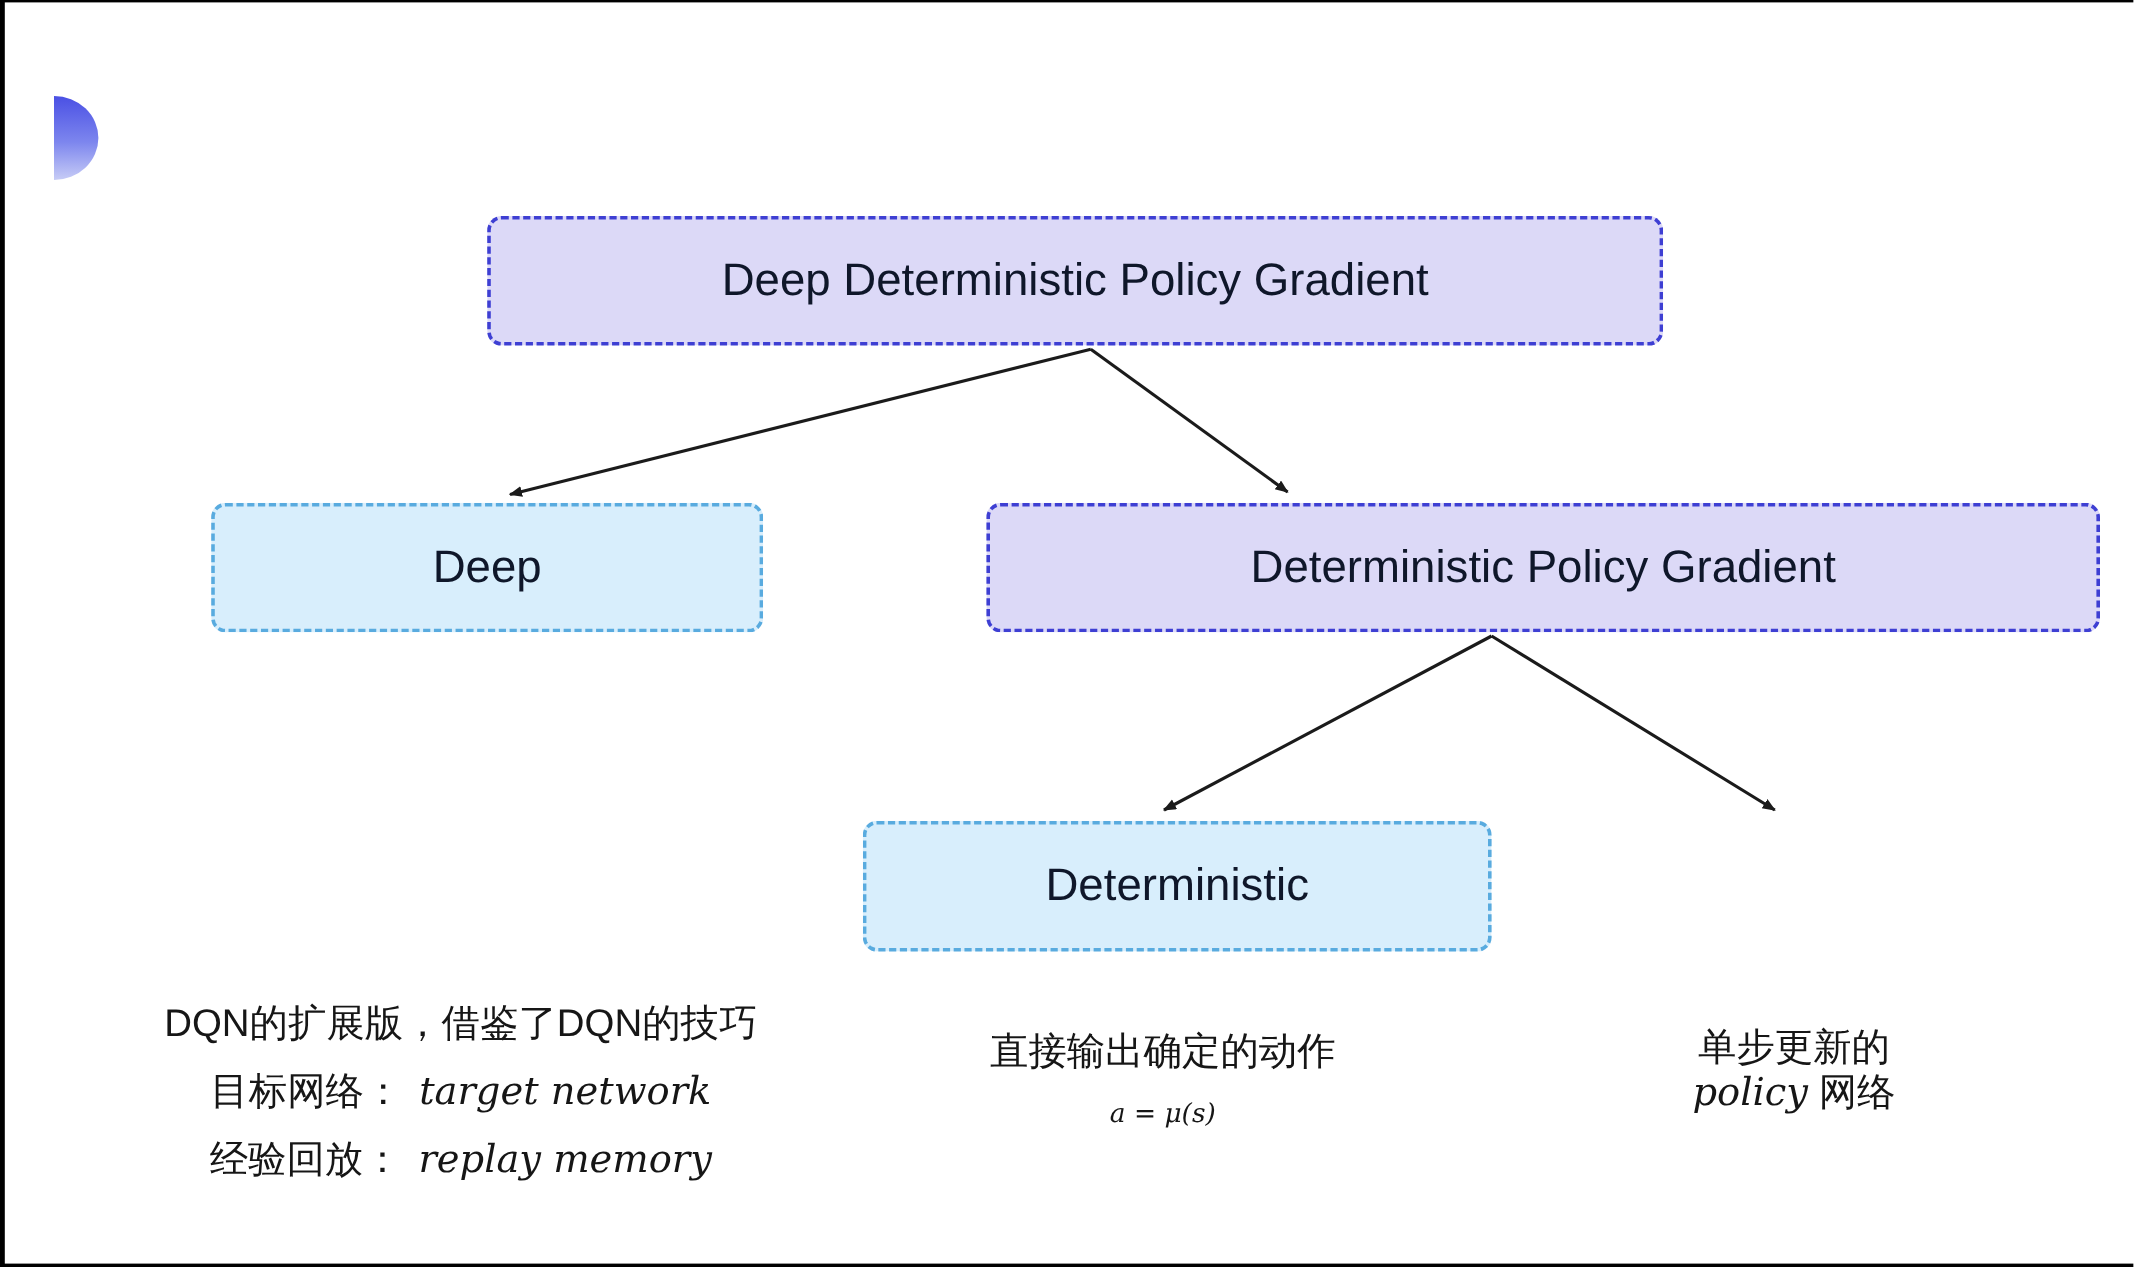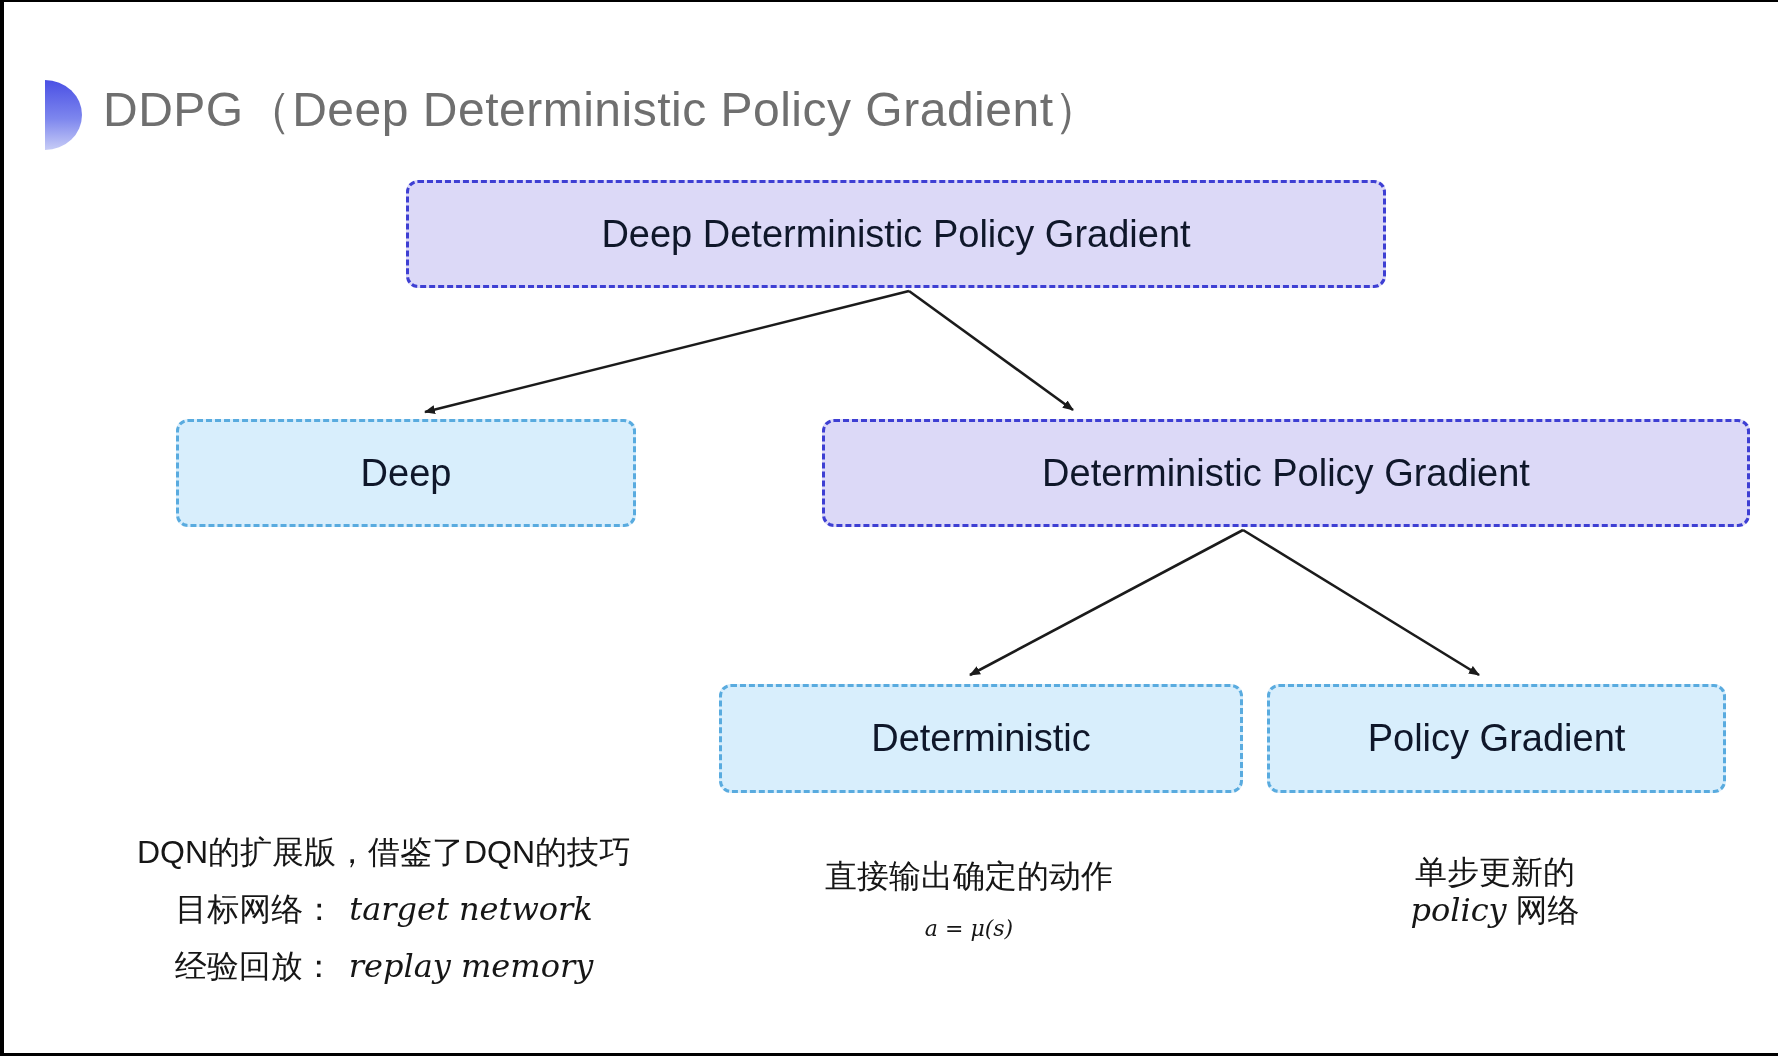--- a/index.html
+++ b/index.html
@@ -68,21 +68,20 @@
     font-size:22px;line-height:40px;
     margin-top:14px;
   }
 </style>
 </head>
 <body>
 
 <div class="canvas">
 
   <div class="title-accent"></div>
-  <div class="page-title">DDPG（Deep Deterministic Policy Gradient）</div>
 
   <svg class="arrows" width="1778" height="1056" viewBox="0 0 1778 1056">
     <defs>
       <marker id="arrow" markerWidth="12" markerHeight="10" refX="10" refY="4.5" orient="auto" markerUnits="userSpaceOnUse">
         <path d="M0,0 L11,4.5 L0,9 Z" fill="#1b1b1b"></path>
       </marker>
     </defs>
     <line x1="905" y1="289" x2="421" y2="410" marker-end="url(#arrow)"></line>
     <line x1="905" y1="289" x2="1069" y2="408" marker-end="url(#arrow)"></line>
     <line x1="1239" y1="528" x2="966" y2="673" marker-end="url(#arrow)"></line>
@@ -93,23 +92,20 @@
     <span>Deep Deterministic Policy Gradient</span>
   </div>
   <div class="node blue node-deep">
     <span>Deep</span>
   </div>
   <div class="node purple node-dpg">
     <span>Deterministic Policy Gradient</span>
   </div>
   <div class="node blue node-det">
     <span>Deterministic</span>
-  </div>
-  <div class="node blue node-pg">
-    <span>Policy Gradient</span>
   </div>
 
   <div class="ann ann-deep">
     <div class="ann-line">DQN的扩展版，借鉴了DQN的技巧</div>
     <div class="ann-line">
       <span>目标网络：</span><span class="serif-it gap">target network</span>
     </div>
     <div class="ann-line">
       <span>经验回放：</span><span class="serif-it gap">replay memory</span>
     </div>

